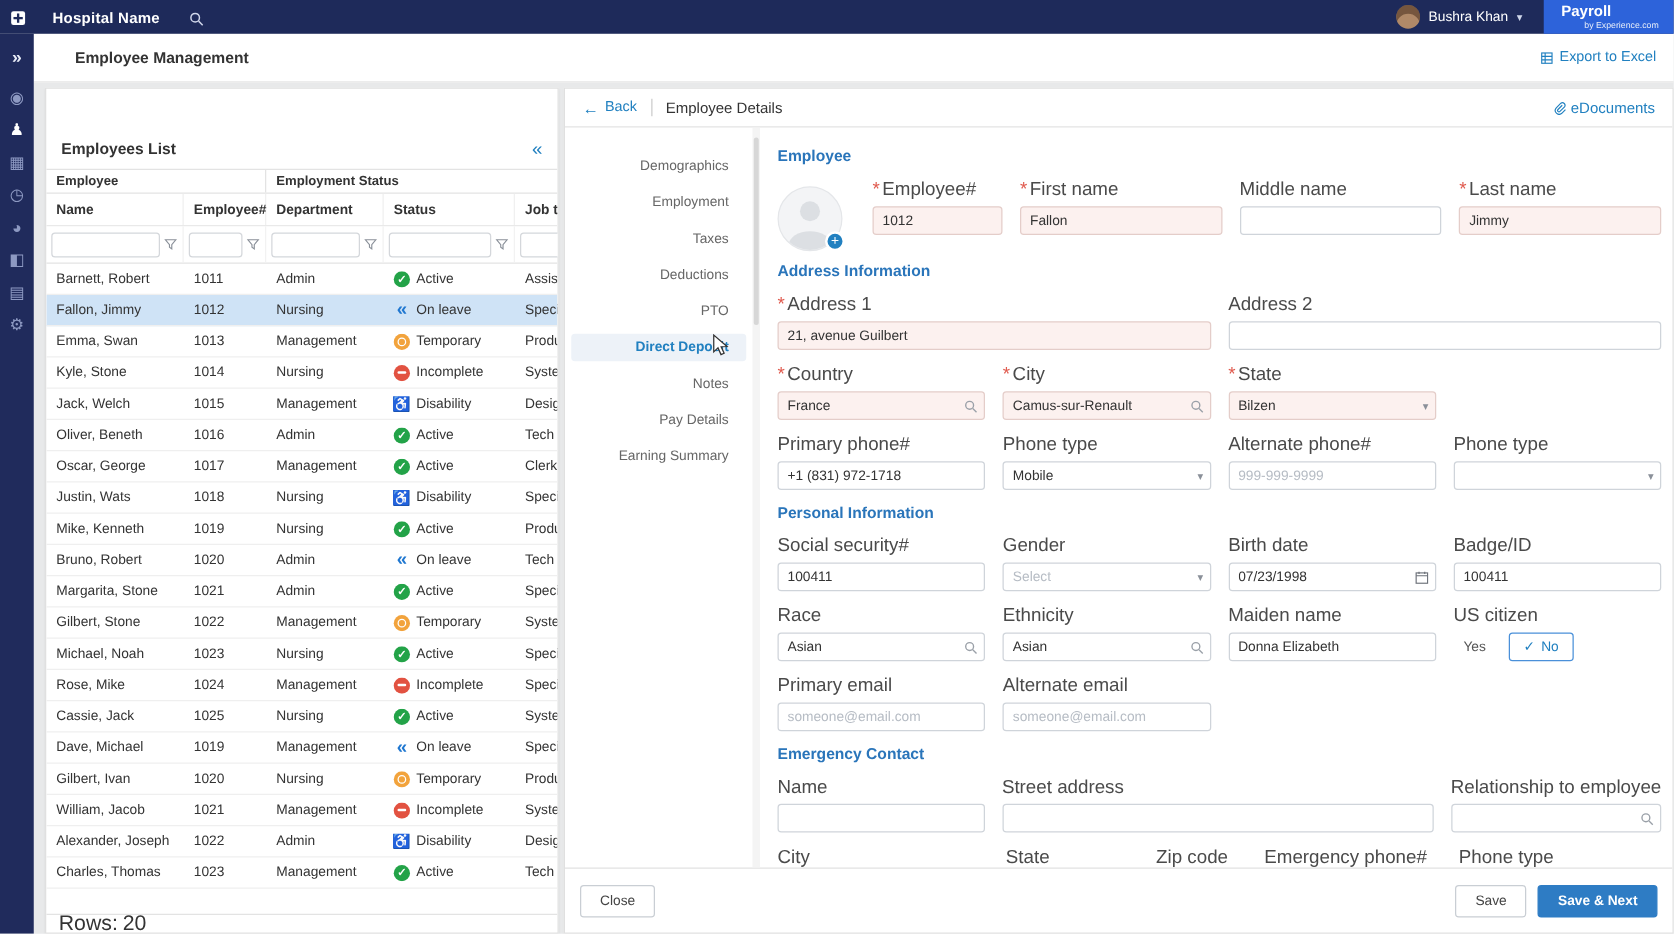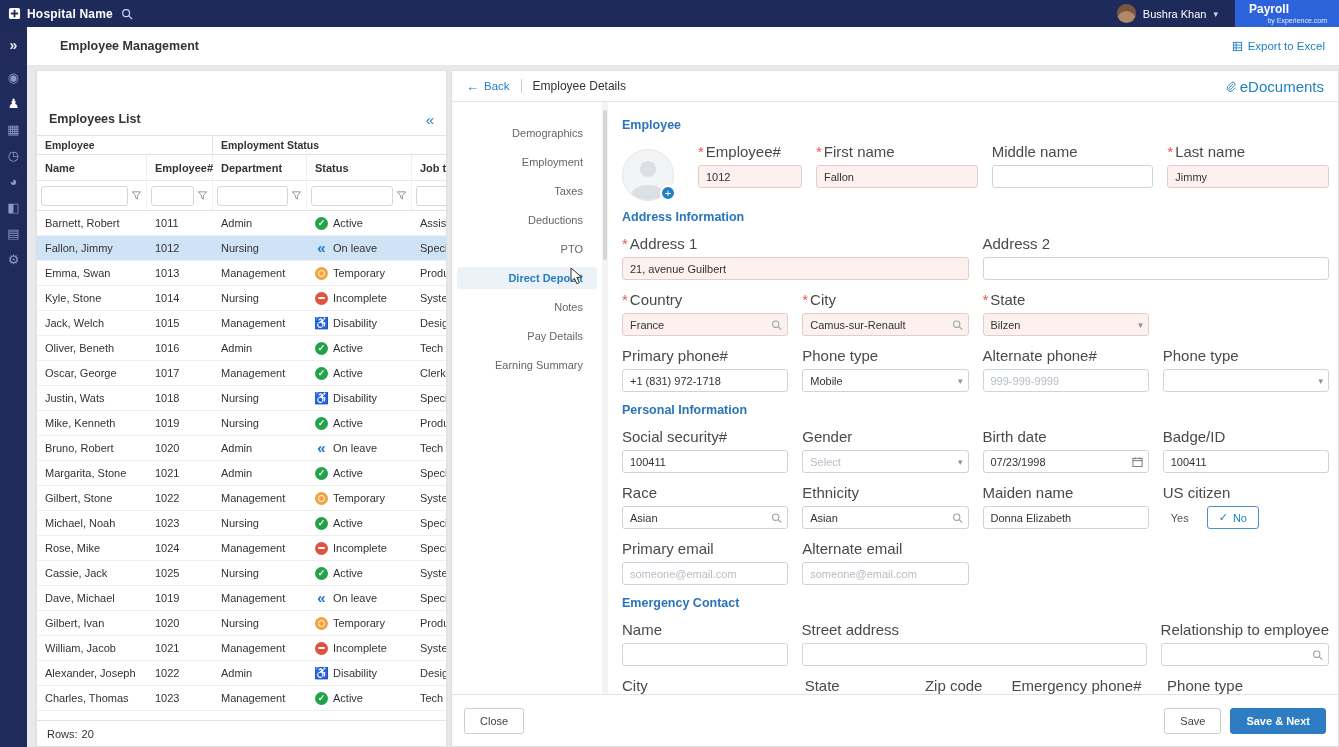--- a/index.html
+++ b/index.html
@@ -1,21 +1,21 @@
 <!DOCTYPE html>
 <html><head>
 <meta charset="utf-8">
 <style>
   * { margin:0; padding:0; box-sizing:border-box; }
   html,body { width:1339px; height:747px; overflow:hidden; }
   body { font-family:"Liberation Sans", sans-serif; background:#e8e9ea; position:relative; color:#333; }
 
   
   .topbar { position:absolute; top:0; left:0; right:0; height:27px; background:#1e2a5a; display:flex; align-items:center; color:#fff; z-index:20; }
-  .tb-left { display:flex; align-items:center; gap:6px; padding-left:8px; }
+  .tb-left { display:flex; align-items:flex-end; gap:21px; padding-left:8px; }
   .appname { font-size:12px; font-weight:bold; letter-spacing:.2px; }
   .tb-search { display:flex; color:#cfd6ea; margin-left:2px; cursor:pointer; }
   .tb-right { margin-left:auto; display:flex; align-items:center; gap:7px; }
   .avatar-sm { width:19px; height:19px; border-radius:50%; background:#b08968; box-shadow:inset 0 7px 0 rgba(60,35,20,.5); flex:none; cursor:pointer; }
   .uname { font-size:11px; cursor:pointer; }
   .caret { font-size:9px; color:#cfd6ea; margin-right:10px; cursor:pointer; }
   .brand { height:27px; background:#2d63da; padding:2px 12px 2px 14px; min-width:104px; display:flex; flex-direction:column; justify-content:center; }
   .brand-title { font-size:12px; font-weight:bold; line-height:13px; }
   .brand-sub { font-size:7px; color:#e8eef9; text-align:right; line-height:9px; }
 
@@ -58,30 +58,30 @@
   .sicon { width:13px; height:13px; border-radius:50%; display:inline-flex; align-items:center; justify-content:center; flex:none; }
   .sicon.active { background:#23a348; }
   .sicon.active::after { content:"\2713"; color:#fff; font-size:9px; font-weight:bold; }
   .sicon.temporary { background:#f2a33c; }
   .sicon.temporary::after { content:""; width:5px; height:5px; border:1px solid #fff; border-radius:50%; }
   .sicon.incomplete { background:#e25241; }
   .sicon.incomplete::after { content:""; width:7px; height:2px; background:#fff; border-radius:1px; }
   .sicon.onleave::after { content:"\00AB"; color:#1f77d0; font-size:15px; font-weight:bold; line-height:10px; }
   .sicon.disability::after { content:"\267F"; color:#1f77d0; font-size:12px; line-height:13px; }
 
-  .lfooter { height:26px; border-top:1px solid #e3e3e3; display:flex; align-items:center; padding:0 10px; font-size:11px; color:#333; gap:4px; flex:none; }
+  .lfooter { height:15px; border-top:1px solid #e3e3e3; display:flex; align-items:center; padding:0 10px; font-size:17px; color:#333; gap:4px; flex:none; }
 
   
   .details-card { position:absolute; top:70px; left:451px; right:0; bottom:0; display:flex; flex-direction:column; overflow:hidden; }
   .dheader { height:31px; border-bottom:1px solid #e4e4e4; display:flex; align-items:center; padding:0 14px; flex:none; }
   .back-link { color:#2180c0; font-size:11.5px; display:flex; align-items:center; gap:5px; cursor:pointer; }
   .back-arrow { font-size:13px; }
   .vdiv { width:1px; height:14px; background:#ccc; margin:0 11px; }
   .dtitle { font-size:12px; font-weight:normal; color:#333; }
-  .edocs-link { margin-left:auto; color:#2180c0; font-size:15px; display:flex; align-items:center; gap:4px; cursor:pointer; }
+  .edocs-link { margin-left:auto; color:#2180c0; font-size:12px; display:flex; align-items:center; gap:4px; cursor:pointer; }
 
   .dbody { flex:1; display:flex; overflow:hidden; }
   .dnav { width:150px; flex:none; padding-top:20px; }
   .nav-item { text-align:right; font-size:11px; color:#666; padding:5px 14px; margin:0 5px 7px 5px; cursor:pointer; border-radius:3px; }
   .nav-item.active { color:#2180c0; font-weight:bold; background:#edf2f8; }
   .vscroll { width:6px; flex:none; background:#f4f4f4; position:relative; cursor:pointer; }
   .vscroll .thumb { position:absolute; top:8px; left:1px; width:4px; height:150px; background:#d7d7d7; border-radius:2px; }
 
   .dform { flex:1; padding:14px 9px 6px 14px; overflow:hidden; }
   .sect { color:#2a75ba; font-weight:bold; font-size:12.5px; margin:2px 0 11px 0; }

